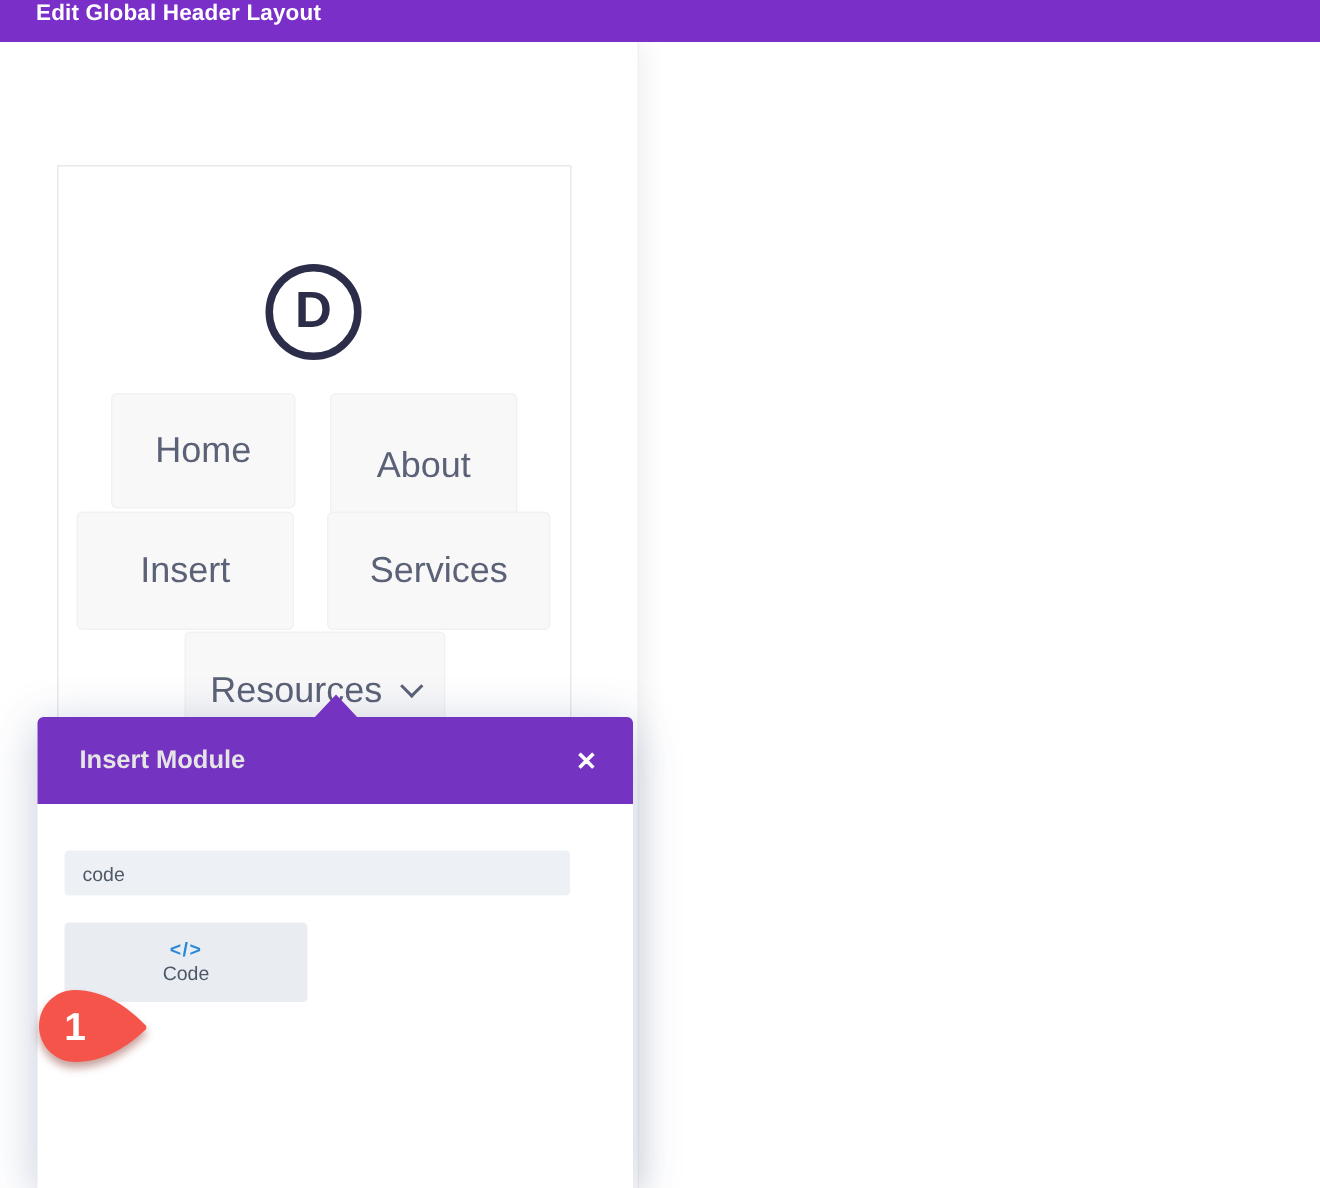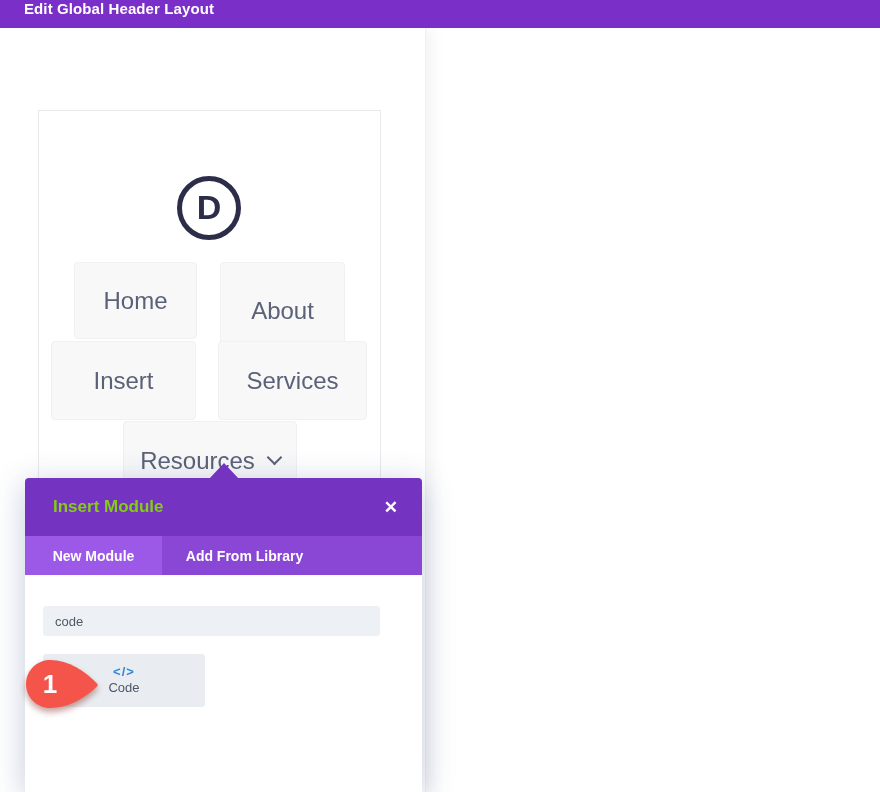--- a/index.html
+++ b/index.html
@@ -36,21 +36,21 @@
   
   .modal-arrow{position:absolute;left:209px;top:463px;width:0;height:0;z-index:9;
                border-left:15px solid transparent;border-right:15px solid transparent;
                border-bottom:16px solid #7533c1;}
 
   
   .modal{position:absolute;left:25px;top:478px;width:397px;height:314px;background:#ffffff;
          border-radius:4px 4px 0 0;box-shadow:0 6px 32px rgba(50,70,130,0.28);z-index:8;}
   .modal-header{height:58px;background:#7533c1;border-radius:4px 4px 0 0;display:flex;
                 align-items:center;justify-content:space-between;padding:0 24px 0 28px;box-sizing:border-box;}
-  .modal-title{color:#84cc16;font-size:17px;font-weight:700;}
+  .modal-title{color:#e5e5e5;font-size:17px;font-weight:700;}
   .modal-close{color:#ffffff;font-size:17px;font-weight:700;cursor:pointer;line-height:1;}
 
   .tabs{display:flex;height:39px;background:#8a46d4;}
   .tab{display:flex;align-items:center;justify-content:center;color:#ffffff;
        font-size:14px;font-weight:700;cursor:pointer;}
   .tab-active{width:137px;background:#9c59e8;}
   .tab-inactive{width:165px;background:transparent;}
 
   .modal-body{padding:31px 18px 0;box-sizing:border-box;}
   .search-input{display:block;width:337px;height:30px;background:#edf1f5;border:none;border-radius:3px;
@@ -105,28 +105,20 @@
     </div>
   </div>
 
   <div class="modal-arrow"></div>
 
   <div class="modal">
     <div class="modal-header">
       <span class="modal-title">Insert Module</span>
       <span class="modal-close">✕</span>
     </div>
-    <div class="tabs">
-      <div class="tab tab-active">
-        <span>New Module</span>
-      </div>
-      <div class="tab tab-inactive">
-        <span>Add From Library</span>
-      </div>
-    </div>
     <div class="modal-body">
       <input class="search-input" type="text" value="code" style="">
       <div class="module-tile">
         <span class="module-icon">&lt;/&gt;</span>
         <span class="module-label">Code</span>
       </div>
     </div>
   </div>
 
   <div class="badge">

